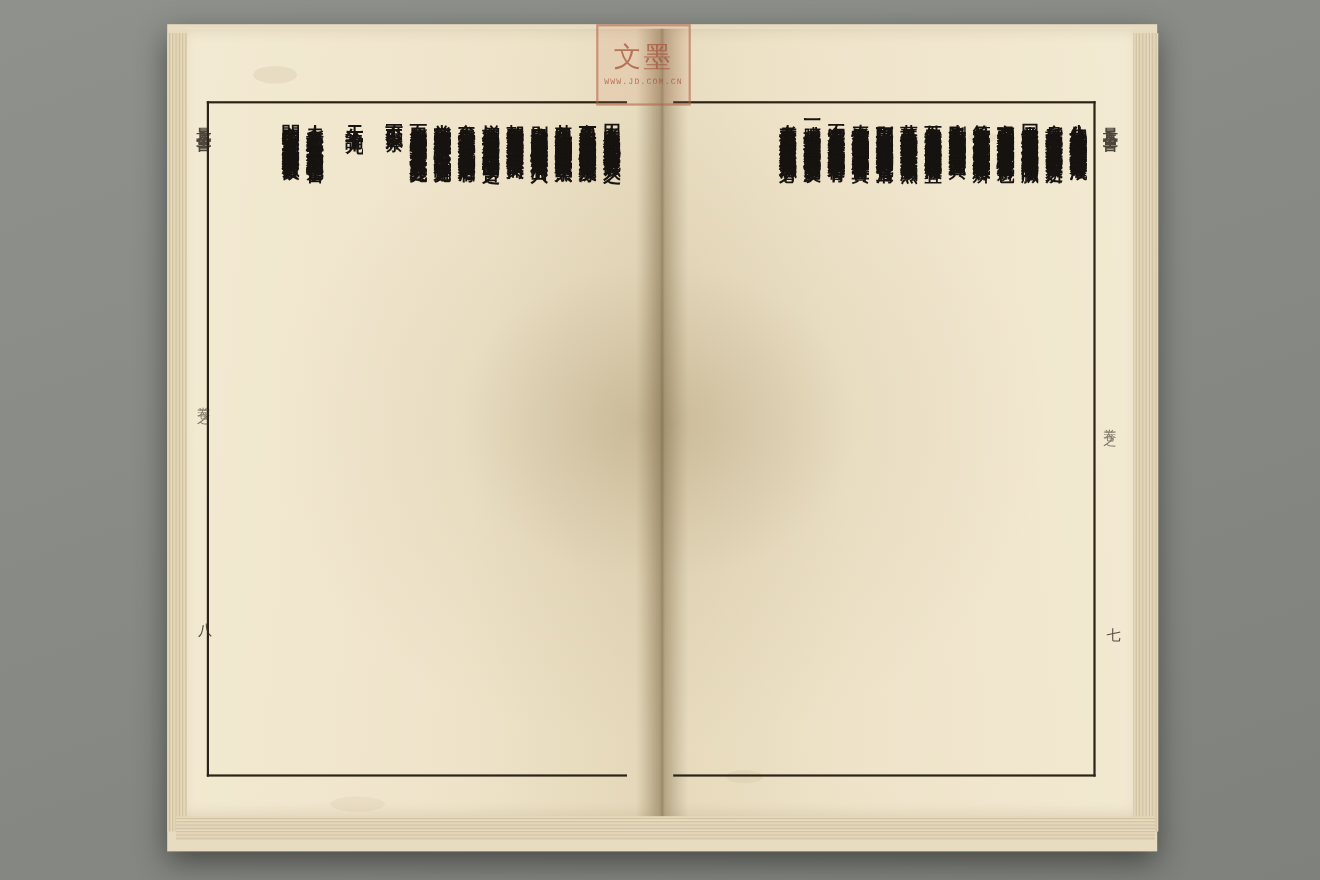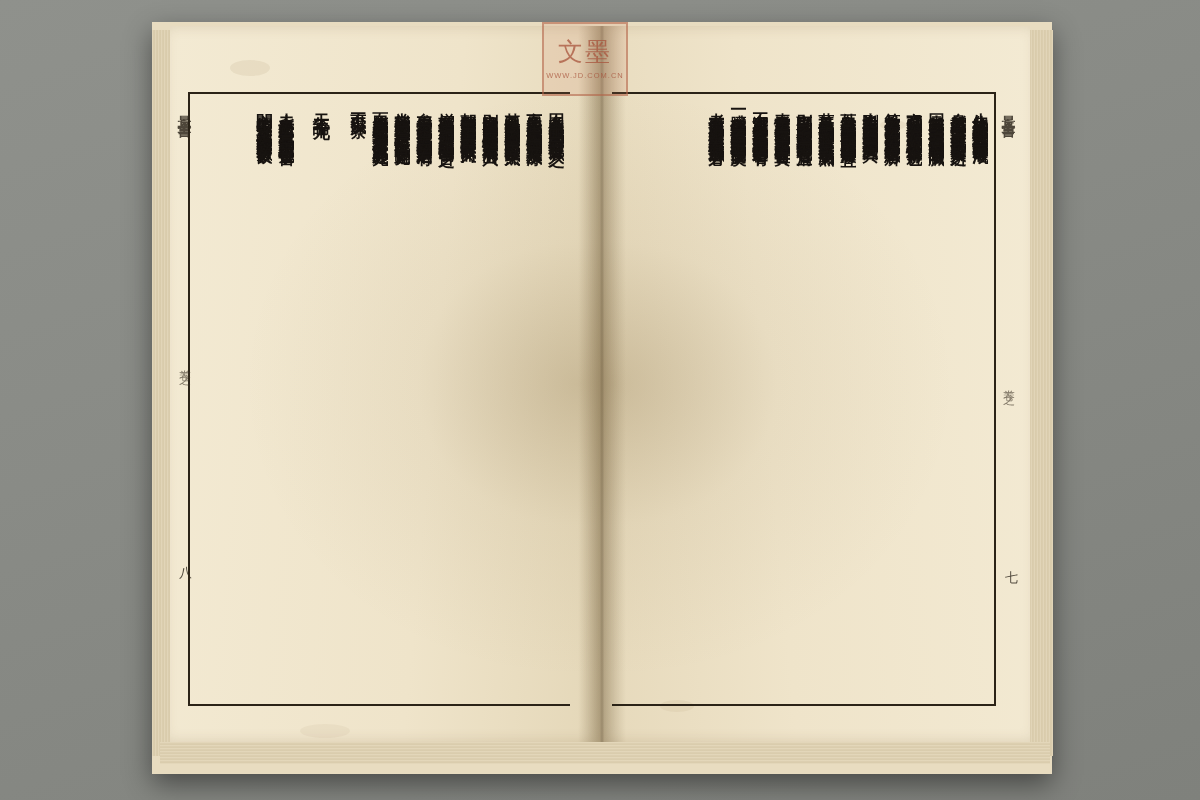--- a/index.html
+++ b/index.html
@@ -214,21 +214,21 @@
   }
   .watermark .wm-glyphs {
     font-size: 25px;
     letter-spacing: 2px;
     line-height: 1;
   }
   .watermark .wm-url {
     margin-top: 7px;
     font-size: 7.5px;
     letter-spacing: 1px;
-    font-family: Liberation Sans, sans-serif;
+    font-family: Liberation Mono, monospace;
   }
 
   
   .spot {
     position: absolute;
     border-radius: 50%;
     background: rgba(123,96,52,0.16);
     pointer-events: none;
   }
 </style>

